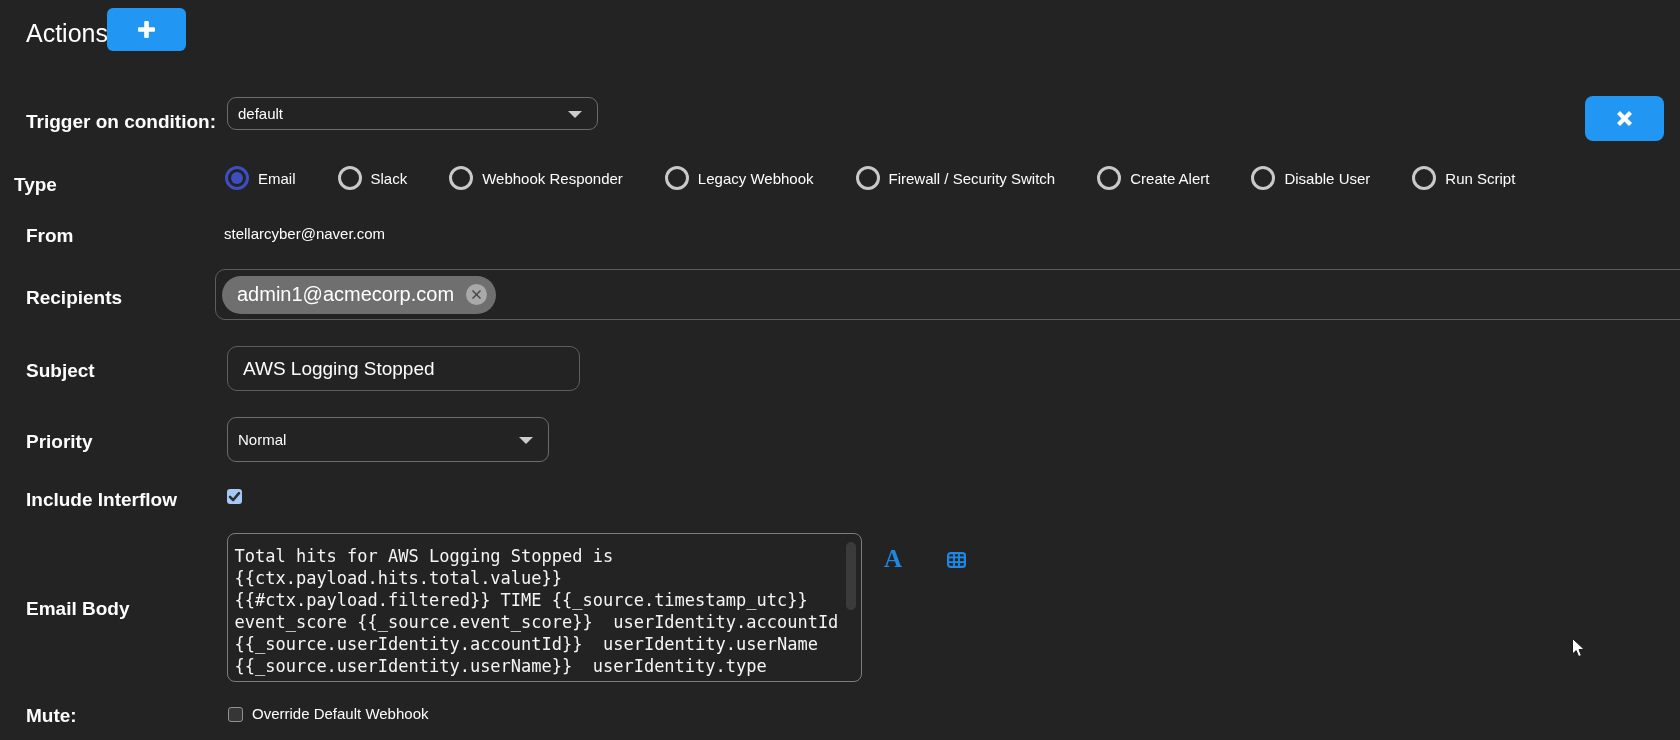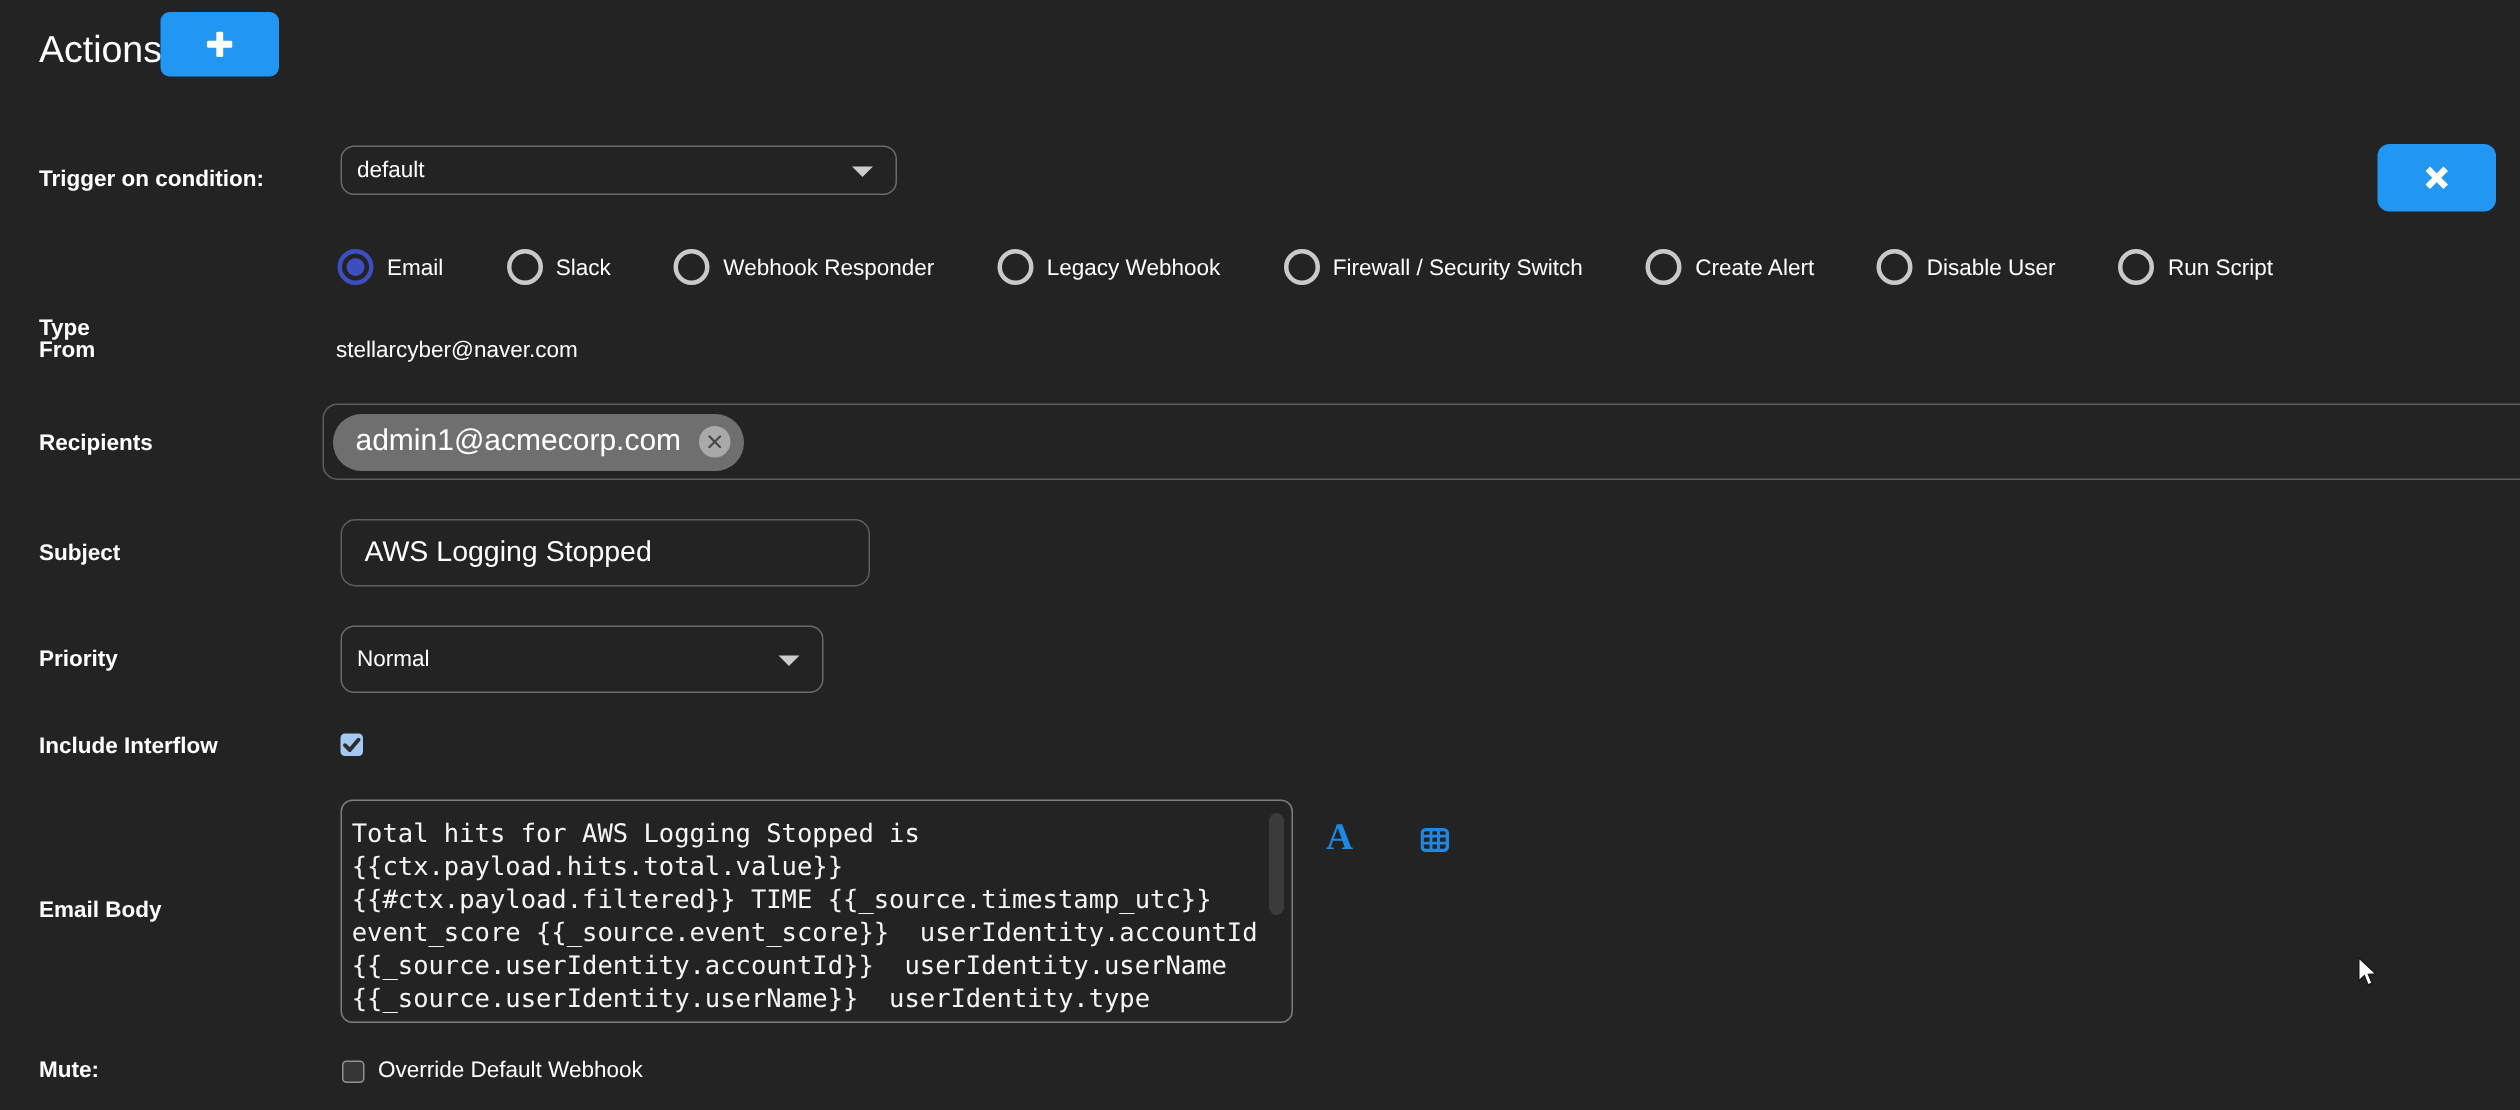--- a/index.html
+++ b/index.html
@@ -4,21 +4,21 @@
 <style>
   * { margin:0; padding:0; box-sizing:border-box; }
   html,body { width:1680px; height:740px; overflow:hidden; }
   body {
     background:#232323;
     font-family:"Liberation Sans", sans-serif;
     color:#ffffff;
     position:relative;
   }
   .abs { position:absolute; }
-  .label { font-weight:700; font-size:15px; color:#fdfdfd; white-space:nowrap; }
+  .label { font-weight:700; font-size:19px; color:#fdfdfd; white-space:nowrap; }
   .value { font-weight:400; font-size:15px; color:#fdfdfd; white-space:nowrap; }
 
   
   .actions-label { left:26px; top:19px; font-size:25px; font-weight:400; }
   .add-btn {
     left:107px; top:8px; width:79px; height:43px; border-radius:6px;
     background:#2196f3; border:none; cursor:pointer;
     display:flex; align-items:center; justify-content:center;
   }
   
@@ -143,21 +143,21 @@
     <path d="M3 0 L7.5 4.5 L12 0 L15 3 L10.5 7.5 L15 12 L12 15 L7.5 10.5 L3 15 L0 12 L4.5 7.5 L0 3 Z" fill="#ffffff"></path>
   </svg>
 </button>
 
 <div class="abs label" style="left:26px;top:111px;">Trigger on condition:</div>
 <div class="abs selectbox trigger-select">
   <span>default</span>
   <span class="caret"></span>
 </div>
 
-<div class="abs label" style="left:26px;top:174px;margin-top:36px;">Type</div>
+<div class="abs label" style="left:14px;top:174px;">Type</div>
 <div class="abs radio-row">
   <div class="radio-item checked">
     <span class="radio-circle"></span>
     <span class="radio-label">Email</span>
   </div>
   <div class="radio-item">
     <span class="radio-circle"></span>
     <span class="radio-label">Slack</span>
   </div>
   <div class="radio-item">

